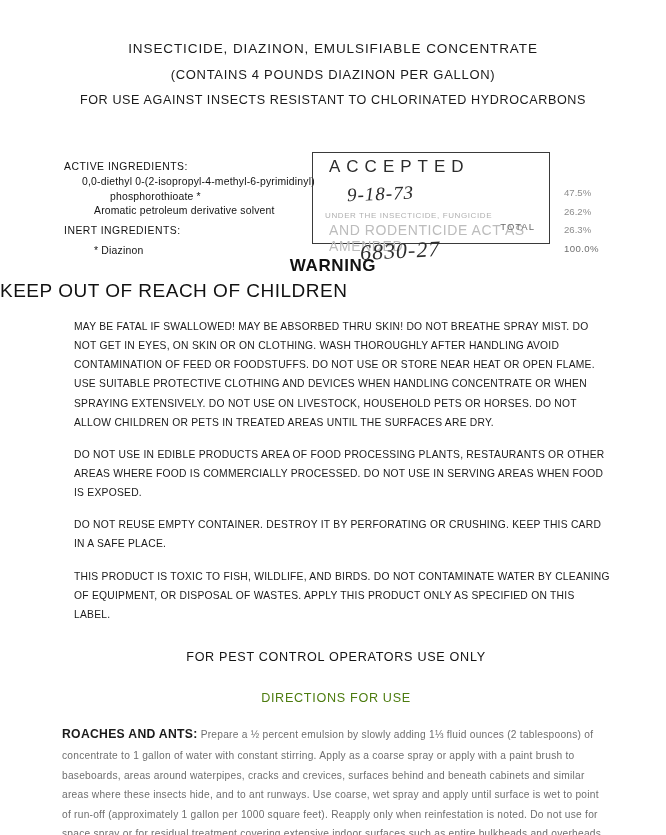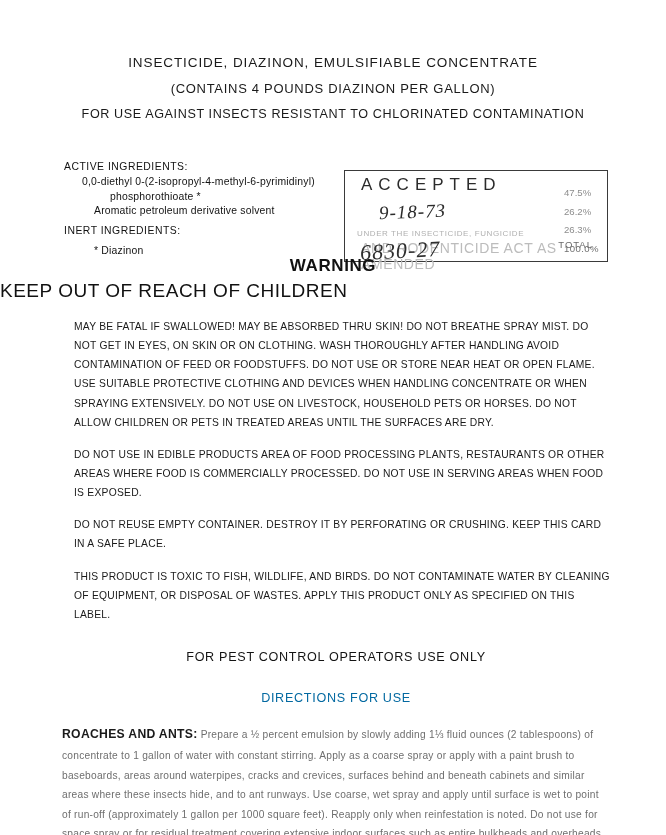--- a/index.html
+++ b/index.html
@@ -17,21 +17,21 @@
   }
   .page {
     position: absolute;
     inset: 0;
     padding: 0;
   }
 
   
   .title-block {
     text-align: center;
-    margin-top: 56px;
+    margin-top: 42px;
   }
   .title-line {
     font-size: 13.5px;
     letter-spacing: 0.9px;
     color: #1a1a1a;
     line-height: 1.05;
     margin: 0 auto 12px auto;
     white-space: nowrap;
   }
   .title-line.l2 { font-size: 13px; letter-spacing: 0.7px; }
@@ -64,26 +64,25 @@
     color: #8d8d8d;
     text-align: left;
   }
   .percents div { white-space: nowrap; }
   .percents .total { color: #6f6f6f; letter-spacing: 0.4px; }
 
   
   .stamp {
     position: absolute;
     left: 312px;
-    top: 170px;
-    width: 264px;
+    top: 152px;
+    width: 238px;
     height: 92px;
     border: 1.6px solid #3a3a3a;
     box-sizing: border-box;
-    margin-left: 32px;
   }
   .stamp .acc {
     position: absolute;
     left: 16px;
     top: 4px;
     font-size: 17px;
     letter-spacing: 6px;
     color: #2b2b2b;
     font-family: "Liberation Sans", sans-serif;
   }
@@ -177,21 +176,21 @@
     font-size: 12.6px;
     letter-spacing: 0.7px;
     margin: 22px 0 6px 0;
     color: #141414;
   }
   .center-head2 {
     text-align: center;
     font-size: 12.6px;
     letter-spacing: 0.7px;
     margin: 18px 0 12px 0;
-    color: #0369a1;
+    color: #4d7c0f;
   }
 
   .section-lead {
     font-size: 12.2px;
     font-weight: bold;
     letter-spacing: 0.3px;
   }
   .section-body {
     font-size: 10.2px;
     font-weight: normal;
@@ -199,21 +198,21 @@
   .sec-block { margin-bottom: 14px; line-height: 1.9; }
 </style>
 </head>
 <body>
 
 <div class="page">
 
   <div class="title-block">
     <div class="title-line l1">INSECTICIDE, DIAZINON, EMULSIFIABLE CONCENTRATE</div>
     <div class="title-line l2">(CONTAINS 4 POUNDS DIAZINON PER GALLON)</div>
-    <div class="title-line l3">FOR USE AGAINST INSECTS RESISTANT TO CHLORINATED CONTAMINATION</div>
+    <div class="title-line l3">FOR USE AGAINST INSECTS RESISTANT TO CHLORINATED HYDROCARBONS</div>
   </div>
 
   <div class="ingredients">
     <div class="ing-head">ACTIVE INGREDIENTS:</div>
     <div class="ing-ind1">0,0-diethyl 0-(2-isopropyl-4-methyl-6-pyrimidinyl)</div>
     <div class="ing-ind3">phosphorothioate *</div>
     <div class="ing-ind2">Aromatic petroleum derivative solvent</div>
     <div class="ing-head ing-sp">INERT INGREDIENTS:</div>
     <div class="ing-ind2 ing-sp">* Diazinon</div>
   </div>

